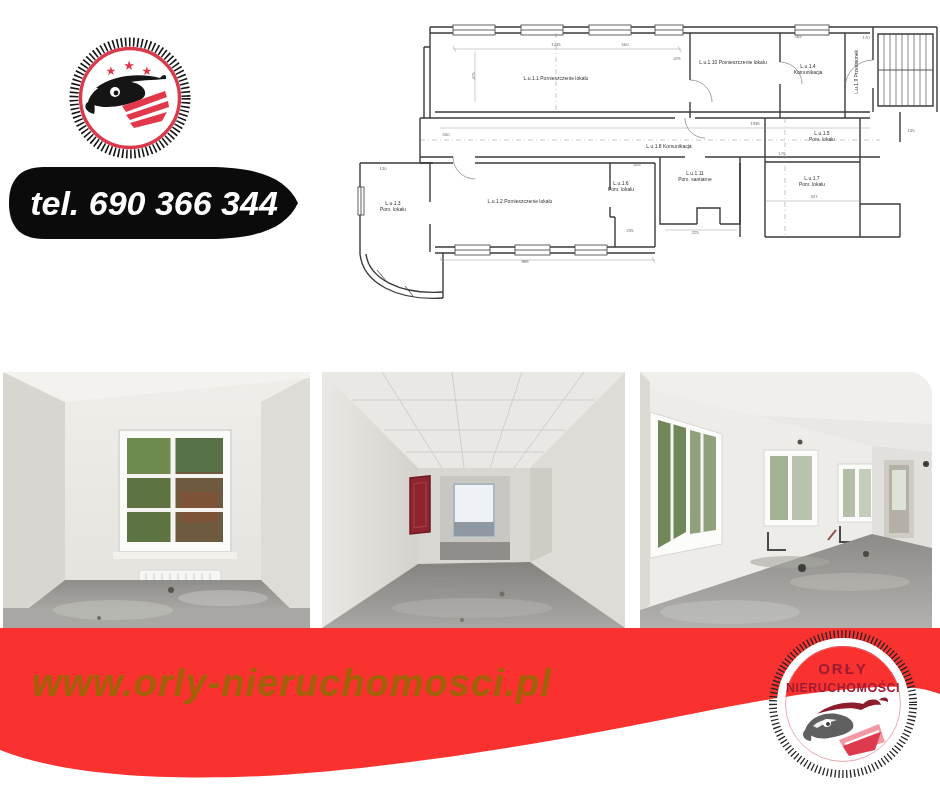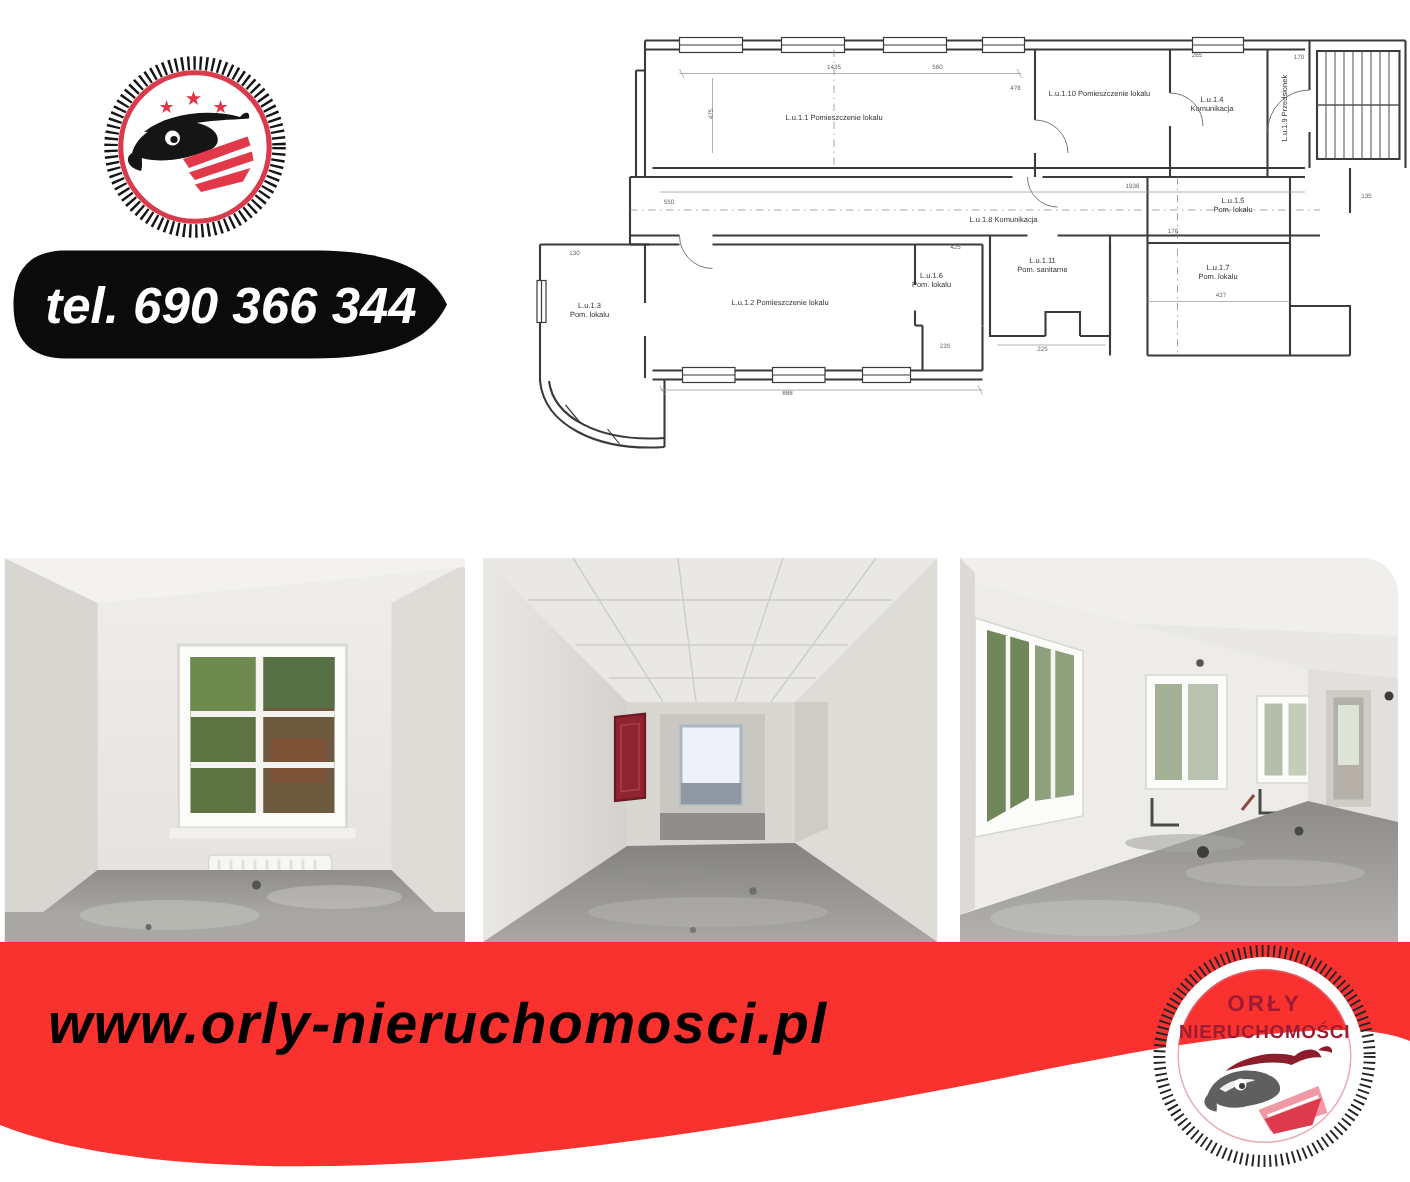--- a/index.html
+++ b/index.html
@@ -22,21 +22,21 @@
   .photo{position:absolute;top:11px;height:256px;overflow:hidden;}
   #photo-1{left:3px;width:307px;}
   #photo-2{left:322px;width:303px;}
   #photo-3{left:640px;width:292px;border-radius:0 24px 0 0;}
   .photo svg{display:block;}
 
   
   #bottom-band{left:0;top:628px;width:940px;height:160px;}
   #website-text{
     position:absolute;left:32px;top:34px;
-    color:#000000;font-size:38px;font-weight:bold;font-style:italic;
+    color:#a16207;font-size:38px;font-weight:bold;font-style:italic;
     letter-spacing:1px;white-space:nowrap;
   }
   #stamp-logo{position:absolute;left:761px;top:0px;width:164px;height:204px;}
 
   .plan-room-label{fill:#333;font-size:5px;}
   .plan-dim-label{fill:#666;font-size:4.2px;}
 </style>
 </head>
 <body>
 

